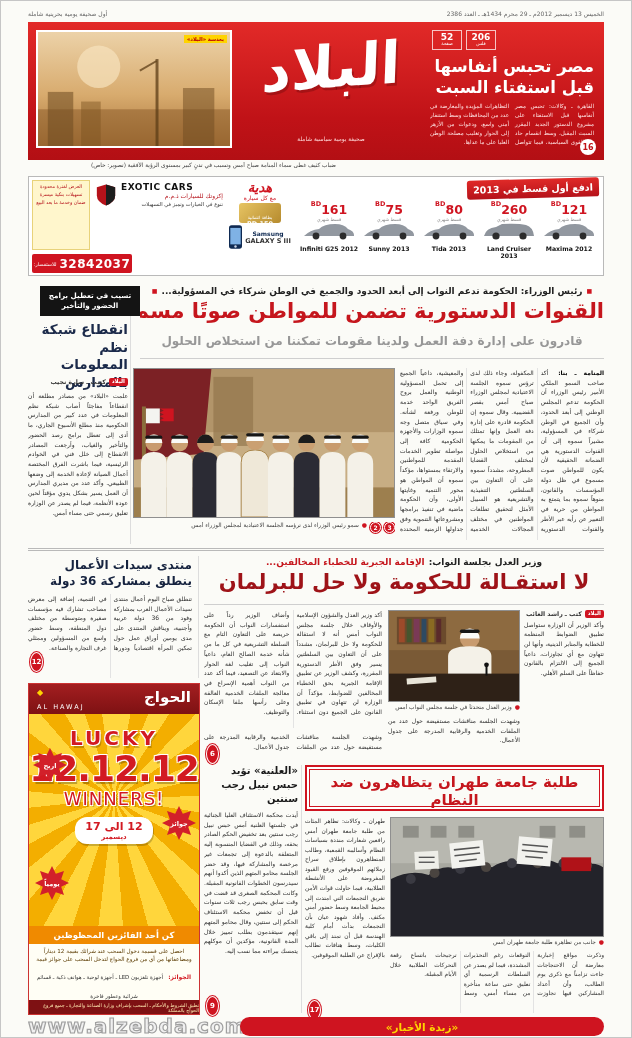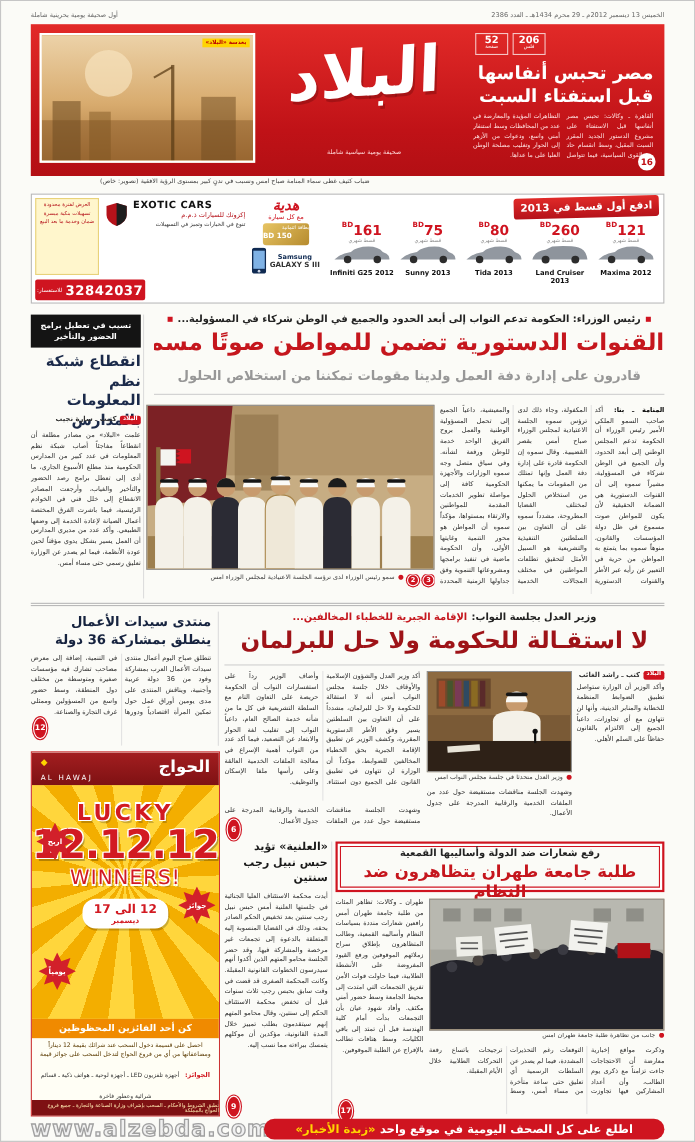--- a/index.html
+++ b/index.html
@@ -36,21 +36,21 @@
   .ribbon{position:absolute;right:4px;top:2px;width:132px;height:19px;background:linear-gradient(180deg,#e02a28,#b5121a);color:#fff;font-size:9.5px;font-weight:bold;display:flex;align-items:center;justify-content:center;border-radius:3px;transform:rotate(-1.5deg);direction:rtl;}
   .dealer-en{font-size:9px;font-weight:bold;color:#111;letter-spacing:.5px;}
   .dealer-ar{font-size:6px;color:#b5121a;direction:rtl;}
   .dealer-tag{font-size:5.2px;color:#333;direction:rtl;margin-top:2px;}
   .terms{background:#fff6cc;border:1px solid #e8d27a;font-size:4.8px;color:#b5121a;direction:rtl;text-align:center;line-height:1.7;padding:2px;}
   .phonebox{background:#cf1420;color:#fff;display:flex;align-items:center;justify-content:center;gap:3px;border-radius:2px;}
   .phonebox .ph{font-size:12px;font-weight:bold;letter-spacing:.5px;}
   .phonebox .pl{font-size:5px;direction:rtl;}
   .gift-t{color:#cf1420;font-size:13px;font-weight:bold;font-style:italic;text-align:center;direction:rtl;line-height:1;}
   .gift-s{color:#cf1420;font-size:6px;text-align:center;direction:rtl;}
-  .card{width:42px;height:20px;border-radius:3px;background:linear-gradient(135deg,#e7c463,#b68b2e);color:#fff;margin:2px auto;padding-top:2px;}
+  .card{width:42px;height:20px;border-radius:3px;background:linear-gradient(135deg,#e7c463,#b68b2e);color:#fff;text-align:center;margin:2px auto;padding-top:12px;}
   .card .c1{font-size:4.4px;display:block;direction:rtl;}
   .card .c2{font-size:6.5px;font-weight:bold;display:block;}
   .sams{text-align:center;}
   .sams .b1{font-size:6px;font-weight:bold;color:#0f2a52;display:block;}
   .sams .b2{font-size:6.5px;font-weight:bold;color:#333;display:block;}
   .cars{display:flex;}
   .car{width:60px;text-align:center;}
   .car .price{color:#cf1420;font-weight:bold;line-height:1;}
   .car .price .cur{font-size:6.5px;vertical-align:top;}
   .car .price .amt{font-size:12.5px;}
@@ -257,21 +257,21 @@
 
   <div class="abs kicker" style="left:140px;top:284px;width:464px;height:13px;">
     <span class="ksq">■</span>
     <span>رئيس الوزراء: الحكومة تدعم النواب إلى أبعد الحدود والجميع في الوطن شركاء في المسؤولية...</span>
     <span class="ksq">■</span>
   </div>
   <div class="abs main-head" style="left:140px;top:299px;width:464px;height:32px;">القنوات الدستورية تضمن للمواطن صوتًا مسموعًا</div>
   <div class="abs main-sub" style="left:140px;top:334px;width:464px;height:18px;">قادرون على إدارة دفة العمل ولدينا مقومات تمكننا من استخلاص الحلول</div>
   <div class="abs" style="left:140px;top:358px;width:464px;border-top:1px solid #cfcfcf;"></div>
 
-  <div class="abs blackbox" style="left:28px;top:286px;width:100px;height:30px;">تسيب في تعطيل برامج الحضور والتأخير</div>
+  <div class="abs blackbox" style="left:40px;top:286px;width:100px;height:30px;">تسيب في تعطيل برامج الحضور والتأخير</div>
   <div class="abs h-schools" style="left:28px;top:321px;width:100px;height:54px;">انقطاع شبكة نظم المعلومات بالمدارس</div>
   <div class="abs byline" style="left:28px;top:378px;width:100px;">
     <span class="lbl">البلاد</span>
     <span>كتبت ـ سارة نجيب</span>
   </div>
   <div class="abs bodytxt clip" style="left:28px;top:391px;width:100px;height:152px;">
     <span>علمت «البلاد» من مصادر مطلعة أن انقطاعاً مفاجئاً أصاب شبكة نظم المعلومات في عدد كبير من المدارس الحكومية منذ مطلع الأسبوع الجاري، ما أدى إلى تعطل برامج رصد الحضور والتأخير والغياب، وأرجعت المصادر الانقطاع إلى خلل فني في الخوادم الرئيسية، فيما باشرت الفرق المختصة أعمال الصيانة لإعادة الخدمة إلى وضعها الطبيعي.</span>
     <span>وأكد عدد من مديري المدارس أن العمل يسير بشكل يدوي مؤقتاً لحين عودة الأنظمة، فيما لم يصدر عن الوزارة تعليق رسمي حتى مساء أمس.</span>
   </div>
 
@@ -432,21 +432,20 @@
     <div class="hw-white">
       <div class="hw-desc">احصل على قسيمة دخول السحب عند شرائك بقيمة 12 ديناراً ومضاعفاتها من أي من فروع الحواج لتدخل السحب على جوائز قيمة</div>
       <span class="hw-pt">الجوائز:</span>
       <span class="hw-pz">أجهزة تلفزيون LED ـ أجهزة لوحية ـ هواتف ذكية ـ قسائم شرائية وعطور فاخرة</span>
     </div>
     <div class="hw-foot">تطبق الشروط والأحكام ـ السحب بإشراف وزارة الصناعة والتجارة ـ جميع فروع الحواج بالمملكة</div>
   </div>
 
   <div class="vline" style="left:301px;top:765px;height:248px;"></div>
   <div class="abs tehran-box" style="left:305px;top:765px;width:299px;height:46px;">
-    <div class="t-kick">رفع شعارات ضد الدولة وأساليبها القمعية</div>
     <div class="t-head">طلبة جامعة طهران يتظاهرون ضد النظام</div>
   </div>
 
   <div class="abs bodytxt clip" style="left:305px;top:817px;width:80px;height:196px;font-size:5.9px;">
     <span>طهران ـ وكالات: تظاهر المئات من طلبة جامعة طهران أمس رافعين شعارات منددة بسياسات النظام وأساليبه القمعية، وطالب المتظاهرون بإطلاق سراح زملائهم الموقوفين ورفع القيود المفروضة على الأنشطة الطلابية، فيما حاولت قوات الأمن تفريق التجمعات التي امتدت إلى محيط الجامعة وسط حضور أمني مكثف.</span>
     <span>وأفاد شهود عيان بأن التجمعات بدأت أمام كلية الهندسة قبل أن تمتد إلى باقي الكليات، وسط هتافات تطالب بالإفراج عن الطلبة الموقوفين.</span>
   </div>
 
   <div class="abs photo" style="left:390px;top:817px;width:214px;height:120px;">
     <svg viewBox="0 0 214 120" width="212" height="118" preserveAspectRatio="none">
@@ -486,17 +485,16 @@
   </div>
   <div class="abs cap" style="left:390px;top:939px;width:214px;height:10px;">
     <span class="dot">●</span>
     <span>جانب من تظاهرة طلبة جامعة طهران أمس</span>
   </div>
   <div class="abs bodytxt cols3 clip" style="left:390px;top:951px;width:214px;height:62px;font-size:5.9px;">وذكرت مواقع إخبارية معارضة أن الاحتجاجات جاءت تزامناً مع ذكرى يوم الطالب، وأن أعداد المشاركين فيها تجاوزت التوقعات رغم التحذيرات المشددة، فيما لم يصدر عن السلطات الرسمية أي تعليق حتى ساعة متأخرة من مساء أمس، وسط ترجيحات باتساع رقعة التحركات الطلابية خلال الأيام المقبلة.</div>
   <div class="abs pnum" style="left:308px;top:1000px;">17</div>
 
   <div class="abs wm" style="left:28px;top:1014px;">www.alzebda.com</div>
   <div class="abs zbanner" style="left:240px;top:1017px;width:364px;height:19px;">
-    <span>اطلع على كل الصحف اليومية في موقع واحد</span>
     <span class="zb-h">«زبدة الأخبار»</span>
   </div>
 
 </div>
 
 </body></html>

